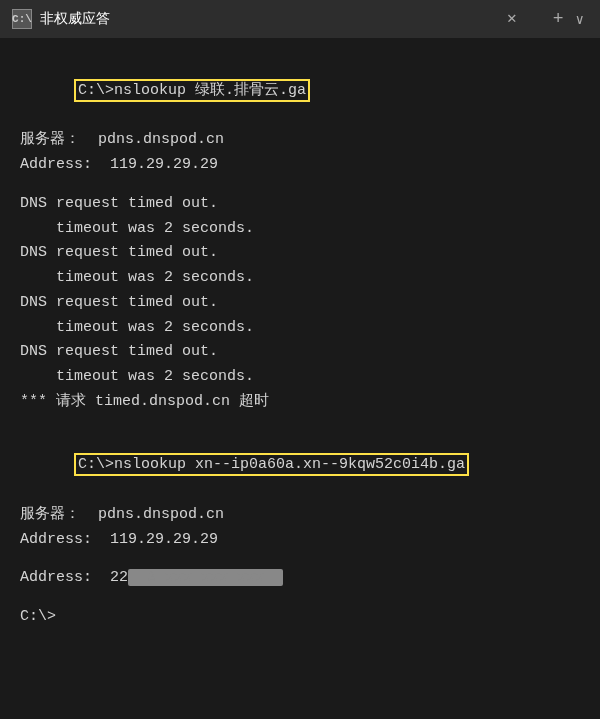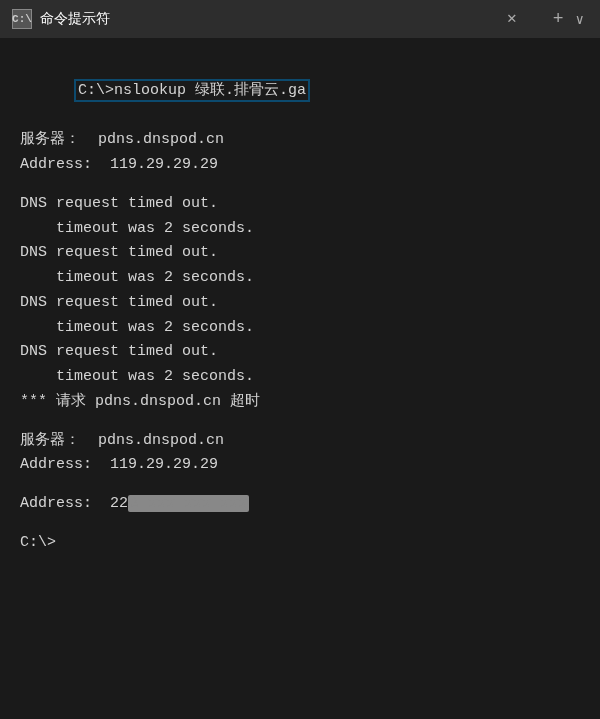--- a/index.html
+++ b/index.html
@@ -86,48 +86,48 @@
       overflow: hidden;
     }
 
     .line {
       white-space: pre;
     }
 
     .highlighted-cmd {
       display: inline;
       background: transparent;
-      border: 2px solid #0c4a6e;
+      border: 2px solid #fde047;
       padding: 1px 2px;
     }
 
     .cmd-line {
       margin-bottom: 0;
     }
 
     .spacer {
       height: 14px;
     }
 
     .address-hidden {
       background: #888;
       color: #888;
       border-radius: 2px;
-      padding: 0 2px;
+      padding: 0 19px;
     }
   </style>
 </head>
 <body>
 
 <div class="window">
   <div class="titlebar">
     <div class="titlebar-icon">
       <span>C:\</span>
     </div>
-    <span class="titlebar-title">命令提示符</span>
+    <span class="titlebar-title">非权威应答</span>
     <span class="titlebar-close">✕</span>
     <span class="titlebar-plus">+</span>
     <span class="titlebar-chevron">∨</span>
   </div>
 
   <div class="terminal-content">
 
     <div class="line cmd-line">
       <span class="highlighted-cmd">C:\&gt;nslookup 绿联.排骨云.ga</span>
     </div>
@@ -135,23 +135,26 @@
     <div class="line">Address:  119.29.29.29</div>
     <div class="spacer"></div>
     <div class="line">DNS request timed out.</div>
     <div class="line">    timeout was 2 seconds.</div>
     <div class="line">DNS request timed out.</div>
     <div class="line">    timeout was 2 seconds.</div>
     <div class="line">DNS request timed out.</div>
     <div class="line">    timeout was 2 seconds.</div>
     <div class="line">DNS request timed out.</div>
     <div class="line">    timeout was 2 seconds.</div>
-    <div class="line">*** 请求 pdns.dnspod.cn 超时</div>
+    <div class="line">*** 请求 timed.dnspod.cn 超时</div>
     <div class="spacer"></div>
 
+    <div class="line cmd-line">
+      <span class="highlighted-cmd">C:\&gt;nslookup xn--ip0a60a.xn--9kqw52c0i4b.ga</span>
+    </div>
     <div class="line">服务器：  pdns.dnspod.cn</div>
     <div class="line">Address:  119.29.29.29</div>
     <div class="spacer"></div>
     <div class="line">Address:  22<span class="address-hidden">3.xxx.xxx.xxx</span></div>
     <div class="spacer"></div>
     <div class="line">C:\&gt;</div>
   </div>
 </div>
 
 </body></html>

